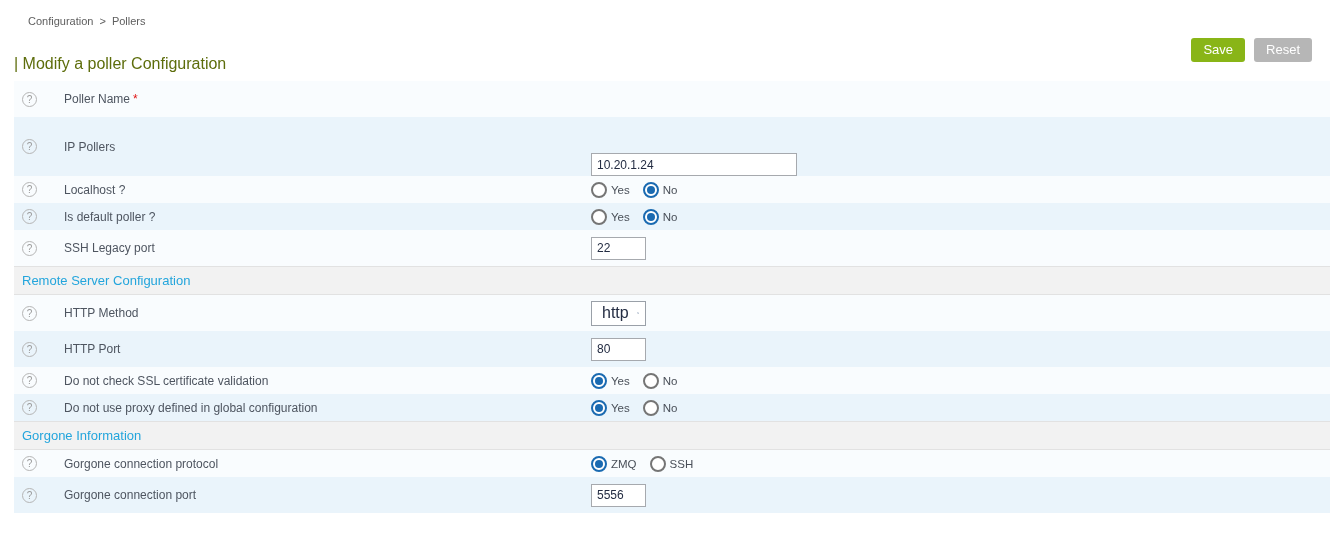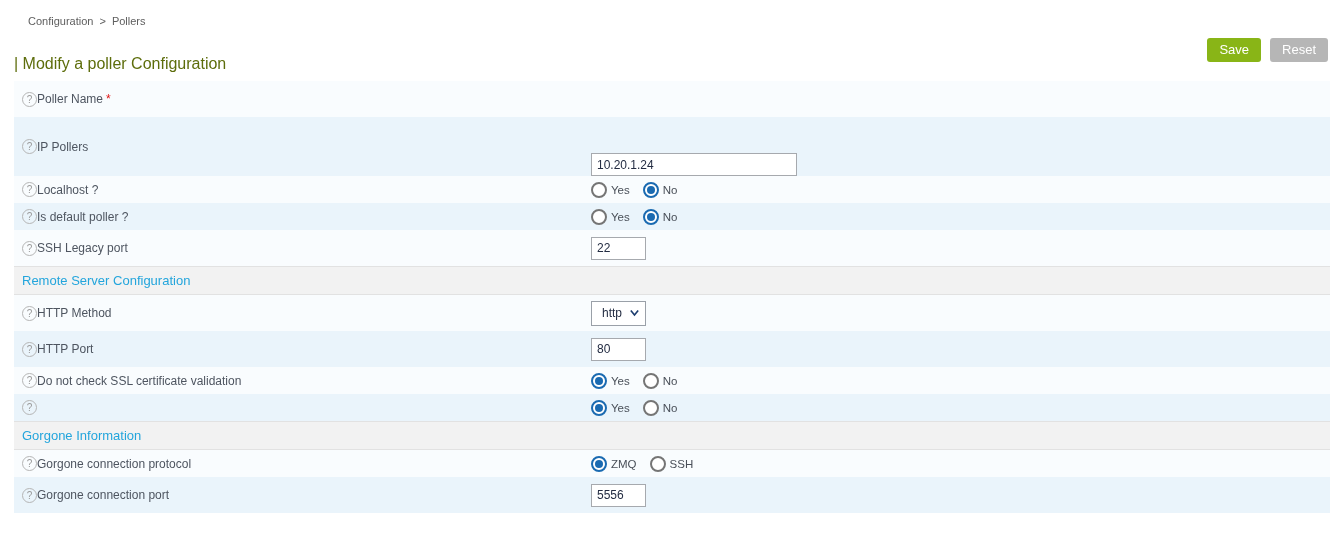--- a/index.html
+++ b/index.html
@@ -3,21 +3,21 @@
 <meta charset="utf-8">
 <style>
   * { margin:0; padding:0; box-sizing:border-box; }
   html,body { width:1344px; height:545px; background:#ffffff; overflow:hidden;
     font-family:"Liberation Sans", sans-serif; }
   
   .breadcrumb { padding:15px 0 0 28px; font-size:11px; color:#5e5e5e; }
   .breadcrumb span { cursor:pointer; }
   .breadcrumb .sep { margin:0 6px; cursor:default; }
   
-  .actions { position:absolute; top:38px; right:16px; display:flex; gap:9px; }
+  .actions { position:absolute; top:38px; right:32px; display:flex; gap:9px; }
   .btn { border:none; border-radius:3px; color:#ffffff; font-size:13px;
     font-family:"Liberation Sans", sans-serif; padding:5px 12px; height:24px;
     line-height:14px; cursor:pointer; }
   .btn.save { background:#89b517; }
   .btn.reset { background:#b6b6b6; }
   
   .page-title { margin:28px 7px 8px 14px; font-size:16px; font-weight:400; color:#5d6d0b; }
   
   .form-table { margin:0 14px; }
   .section-header { background:#f2f2f2; border-top:1px solid #e2e2e2;
@@ -27,30 +27,30 @@
   .row { display:flex; align-items:center; }
   .row.lighter { background:#f9fcfe; }
   .row.bluer   { background:#eaf4fb; }
   .row.h-input { min-height:36px; }
   .row.h-radio { min-height:27px; }
   .cell-label { width:577px; flex:0 0 577px; display:flex; align-items:center;
     padding-left:8px; }
   .help-icon { width:15px; height:15px; border:1px solid #b5b5b5; border-radius:50%;
     color:#9a9a9a; font-size:10px; line-height:13px; text-align:center; flex:0 0 15px;
     background:transparent; cursor:pointer; }
-  .lbl { margin-left:0; font-size:12px; color:#4e5560; }
+  .lbl { margin-left:27px; font-size:12px; color:#4e5560; }
   .req { color:#e01414; margin-left:3px; font-size:12px; }
   .cell-control { display:flex; align-items:center; }
   input[type=text] { height:23px; border:1px solid #a6a9ae; font-size:12px;
     color:#232c42; padding:2px 5px; font-family:"Liberation Sans", sans-serif;
     background:#fff; }
   
   .select { height:25px; border:1px solid #9aa0a8; background:#fff; display:flex;
     align-items:center; padding:0 6px 0 10px; cursor:pointer; gap:8px; }
-  .select .val { font-size:12px; color:#232c42; }
+  .select .val { font-size:16px; color:#232c42; }
   
   .radio-group { display:flex; align-items:center; margin-right:13px; cursor:pointer; }
   .radio { width:16px; height:16px; border-radius:50%; background:#fff; border:2px solid #757575;
     display:flex; align-items:center; justify-content:center; flex:0 0 16px; }
   .radio.checked { border-color:#1a6ab1; }
   .radio .dot { width:8px; height:8px; border-radius:50%; background:transparent; }
   .radio.checked .dot { background:#1a6ab1; }
   .radio-label { margin-left:4px; font-size:11.5px; color:#494f58; }
 </style>
 </head>
@@ -175,20 +175,21 @@
           <span class="radio">
             <span class="dot"></span>
           </span>
           <span class="radio-label">No</span>
         </span>
       </div>
     </div>
     <div class="row bluer h-radio">
       <div class="cell-label">
         <span class="help-icon">?</span>
+        <span class="lbl">Do not use proxy defined in global configuration</span>
       </div>
       <div class="cell-control">
         <span class="radio-group">
           <span class="radio checked">
             <span class="dot"></span>
           </span>
           <span class="radio-label">Yes</span>
         </span>
         <span class="radio-group">
           <span class="radio">

